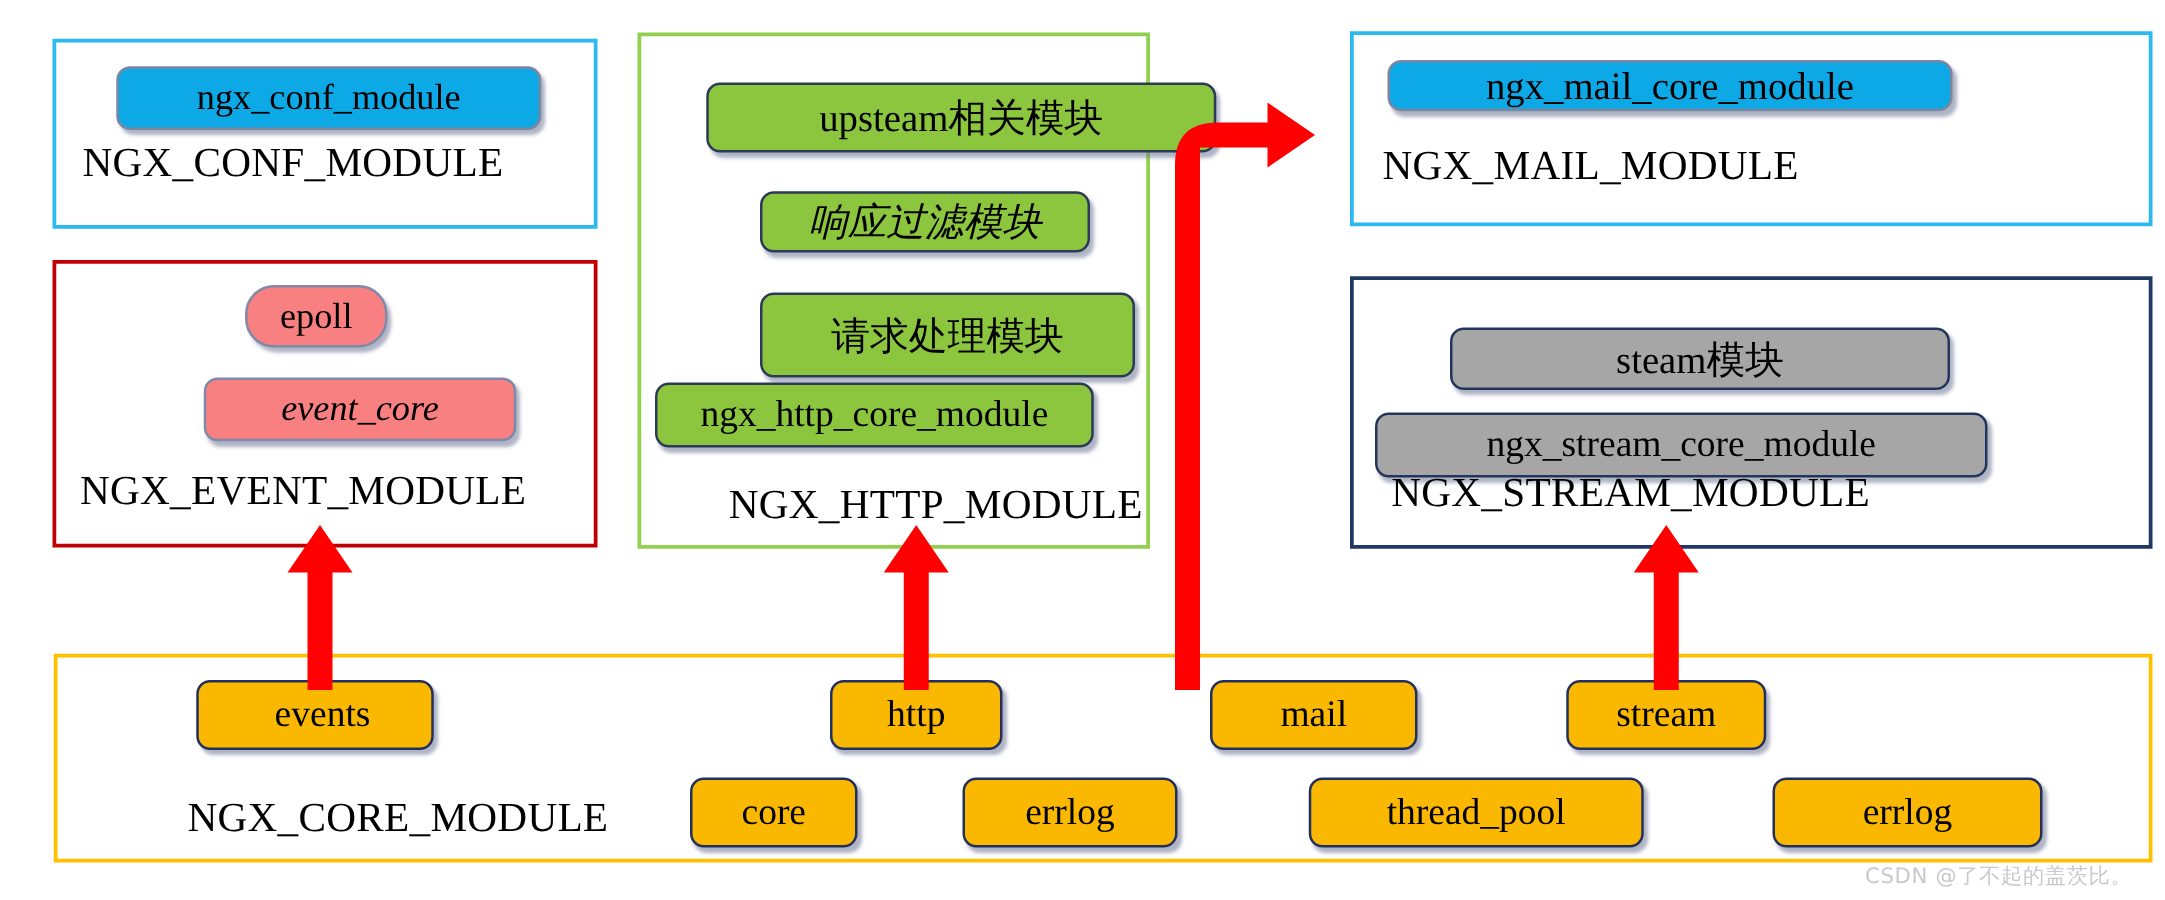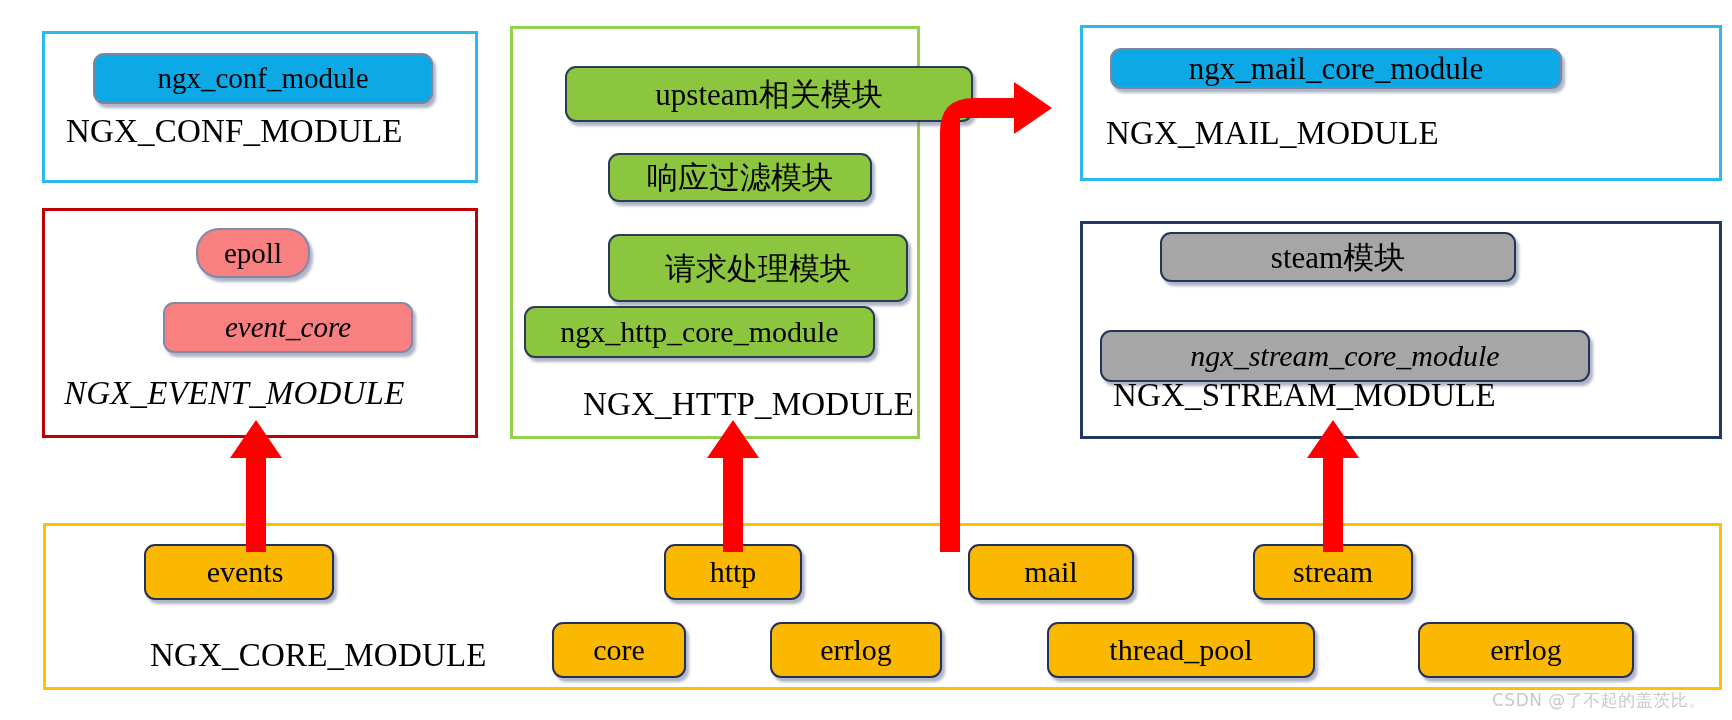--- a/index.html
+++ b/index.html
@@ -83,59 +83,59 @@
   <div class="group-label" style="left:66px; top:113px;">NGX_CONF_MODULE</div>
 
   <div class="group" style="left:42px; top:208px; width:436px; height:230px; border:3px solid #C00000;">
   </div>
   <div class="chip pink" style="left:196px; top:228px; width:114px; height:50px; font-size:29px;border-radius:23px;">
     <span class="chip-label">epoll</span>
   </div>
   <div class="chip pink" style="left:163px; top:302px; width:250px; height:51px; font-size:29px;font-style:italic;">
     <span class="chip-label">event_core</span>
   </div>
-  <div class="group-label" style="left:64px; top:375px;font-style:italic;">NGX_EVENT_MODULE</div>
+  <div class="group-label" style="left:64px; top:375px;">NGX_EVENT_MODULE</div>
 
   <div class="group" style="left:510px; top:26px; width:410px; height:413px; border:3px solid #92D050;">
   </div>
   <div class="chip green" style="left:565px; top:66px; width:408px; height:56px; font-size:31px;">
     <span class="chip-label">upsteam相关模块</span>
   </div>
-  <div class="chip green" style="left:608px; top:153px; width:264px; height:49px; font-size:31px;">
+  <div class="chip green" style="left:608px; top:153px; width:264px; height:49px; font-size:31px;font-style:italic;">
     <span class="chip-label">响应过滤模块</span>
   </div>
   <div class="chip green" style="left:608px; top:234px; width:300px; height:68px; font-size:31px;">
     <span class="chip-label">请求处理模块</span>
   </div>
   <div class="chip green" style="left:524px; top:306px; width:351px; height:52px; font-size:30px;">
     <span class="chip-label">ngx_http_core_module</span>
   </div>
   <div class="group-label" style="left:583px; top:386px;">NGX_HTTP_MODULE</div>
 
   <div class="group" style="left:1080px; top:25px; width:642px; height:156px; border:3px solid #2BB9F0;">
   </div>
   <div class="chip blue" style="left:1110px; top:48px; width:452px; height:41px; font-size:31px;">
     <span class="chip-label">ngx_mail_core_module</span>
   </div>
   <div class="group-label" style="left:1106px; top:115px;">NGX_MAIL_MODULE</div>
 
   <div class="group" style="left:1080px; top:221px; width:642px; height:218px; border:3px solid #1F3864;">
   </div>
-  <div class="chip gray" style="left:1160px; top:232px; width:356px; height:50px; font-size:31px;">
+  <div class="chip gray" style="left:1160px; top:262px; width:400px; height:50px; font-size:31px;">
     <span class="chip-label">steam模块</span>
   </div>
-  <div class="chip gray" style="left:1100px; top:330px; width:490px; height:52px; font-size:30px;font-style:italic;">
+  <div class="chip gray" style="left:1100px; top:330px; width:490px; height:52px; font-size:30px;">
     <span class="chip-label">ngx_stream_core_module</span>
   </div>
   <div class="group-label" style="left:1113px; top:377px;">NGX_STREAM_MODULE</div>
 
   <div class="group" style="left:43px; top:523px; width:1679px; height:167px; border:3px solid #FFC000;">
   </div>
 
-  <div class="chip orange" style="left:144px; top:544px; width:190px; height:56px; font-size:30px;padding-left:12px;">
+  <div class="chip orange" style="left:157px; top:544px; width:190px; height:56px; font-size:30px;padding-left:12px;">
     <span class="chip-label">events</span>
   </div>
   <div class="chip orange" style="left:664px; top:544px; width:138px; height:56px; font-size:30px;">
     <span class="chip-label">http</span>
   </div>
   <div class="chip orange" style="left:968px; top:544px; width:166px; height:56px; font-size:30px;">
     <span class="chip-label">mail</span>
   </div>
   <div class="chip orange" style="left:1253px; top:544px; width:160px; height:56px; font-size:30px;">
     <span class="chip-label">stream</span>

